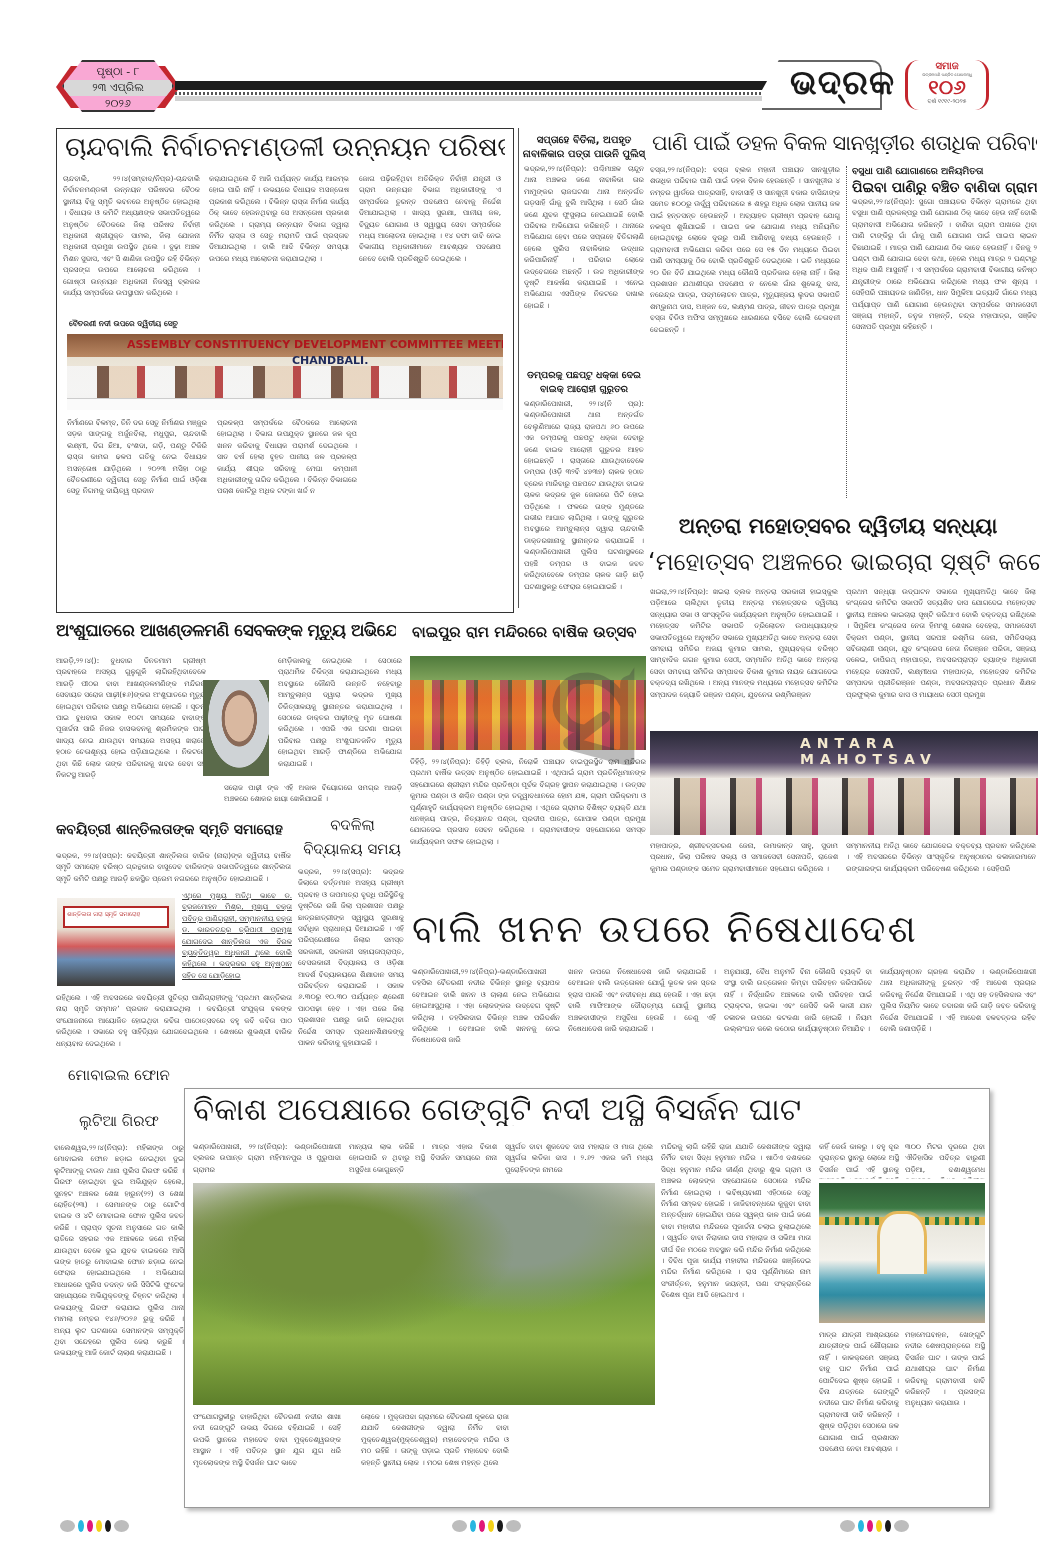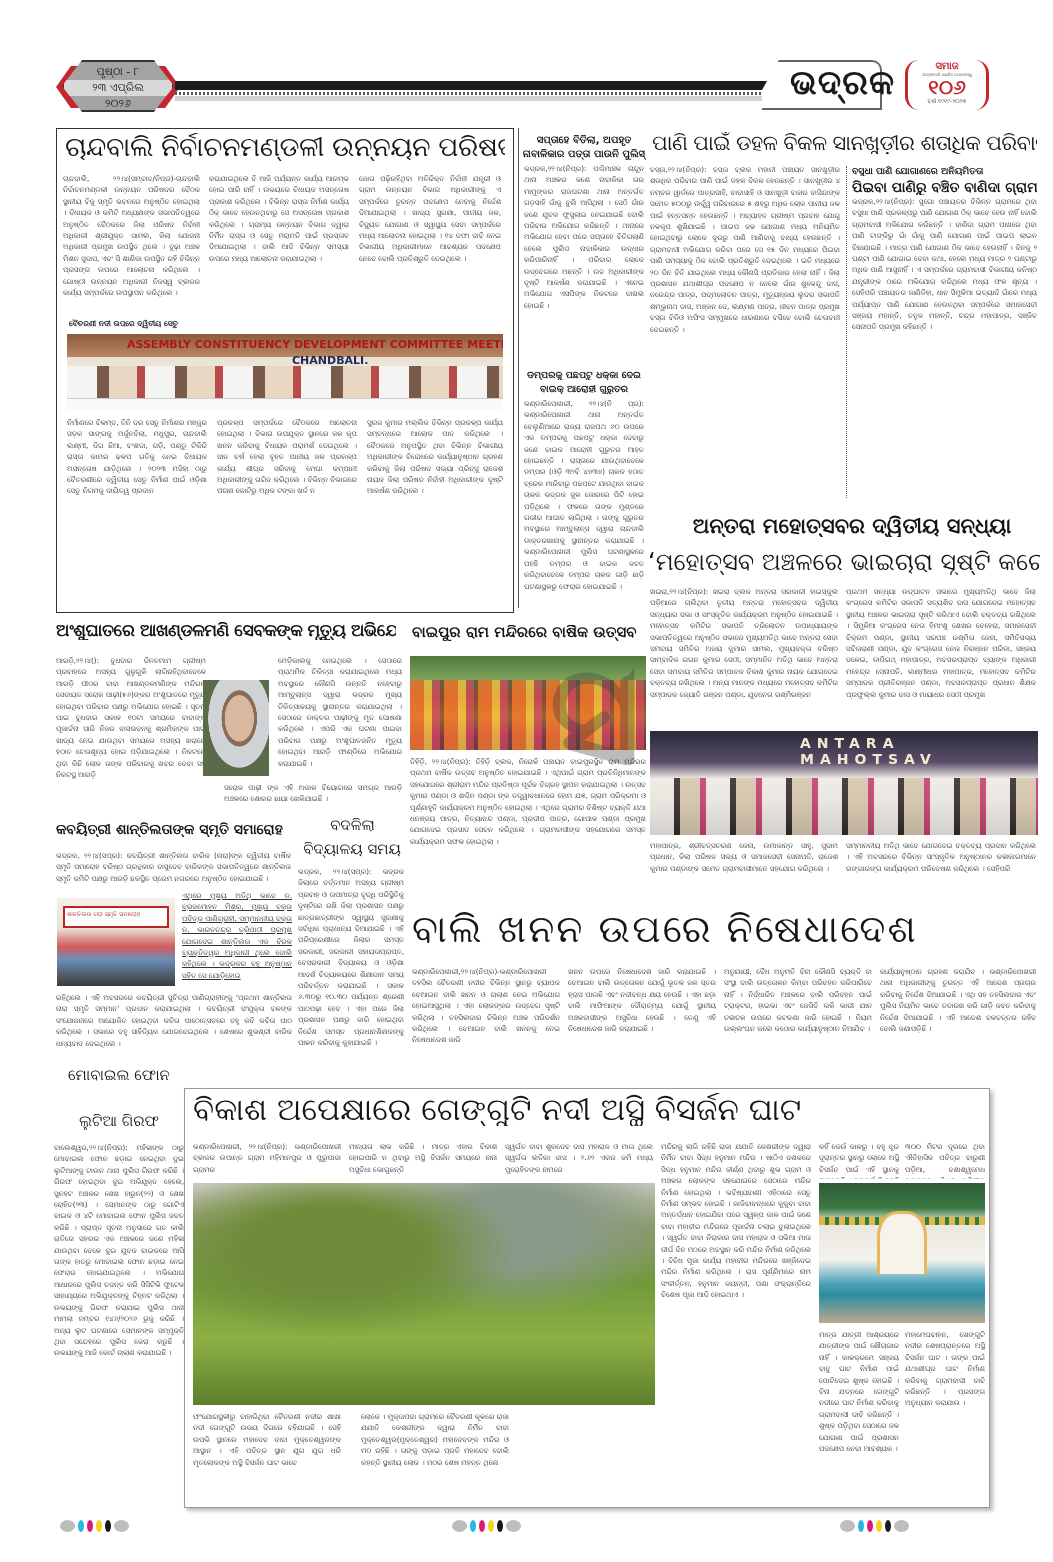--- a/index.html
+++ b/index.html
@@ -4,21 +4,21 @@
 <style>
   * { box-sizing: border-box; margin: 0; padding: 0; }
   html, body { width: 1053px; height: 1562px; background: #ffffff; overflow: hidden; }
   body { position: relative; font-family: "DejaVu Sans", sans-serif; color: #1a1a1a; }
 
   .abs { position: absolute; }
 
   
   .page-badge {
     position: absolute; left: 62px; top: 60px; width: 112px; height: 52px;
-    background: #a3a3a3; border: 2px solid #333;
+    background: #f9a8d4; border: 2px solid #333;
     clip-path: polygon(18% 0, 82% 0, 100% 50%, 82% 100%, 18% 100%, 0 50%);
     text-align: center; font-size: 11px; line-height: 16px; padding-top: 2px;
   }
   .page-badge-ring {
     position: absolute; left: 56px; top: 66px; width: 124px; height: 42px;
     background: #c4262e;
     clip-path: polygon(12% 0, 88% 0, 100% 50%, 88% 100%, 12% 100%, 0 50%);
   }
   .rule-thick { position: absolute; left: 175px; top: 81px; width: 600px; height: 9px; background: #1c1c1c; }
   .rule-dots { position: absolute; left: 175px; top: 92px; width: 600px; height: 3px;
@@ -127,21 +127,20 @@
 
   <div class="photo photo-banner" style="left:10px; top:205px; width:436px; height:76px;">
     <div class="banner-text">ASSEMBLY CONSTITUENCY DEVELOPMENT COMMITTEE MEETING (ACDC)</div>
     <div class="banner-text2">CHANDBALI.</div>
     <div class="people-row"></div>
     <div class="table-strip"></div>
   </div>
 
   <div class="col body-text" style="left:10px; top:288px; width:140px; height:80px;">ନିର୍ମାଣରେ ବିଳମ୍ବ, ତିନି ଦର ସେତୁ ନିର୍ମାଣର ମଞ୍ଜୁର ସଡ଼କ ସାଙ୍ଗକୁ ଅର୍ଜୁନବିଲା, ମଧୁପୁର, ଚାନ୍ଦବାଲି ଲକ୍ଷ୍ମୀ, ଦିଗ ଛିଆ, ବଂଶଦା, ଗଡ଼ି, ପଣ୍ଡୁ ଟିକିରି ରାସ୍ତା କାମର ଢଳପ ଗତିକୁ ନେଇ ବିଧାୟକ ଅସନ୍ତୋଷ ଯାଡ଼ିଥିଲେ । ୨୦୨୩ ମସିହା ଠାରୁ ବୈତରଣୀରେ ଦ୍ୱିତୀୟ ସେତୁ ନିର୍ମାଣ ପାଇଁ ଓଡ଼ିଶା ସେତୁ ନିଗମକୁ ଦାୟିତ୍ୱ ପ୍ରଦାନ</div>
   <div class="col body-text" style="left:160px; top:288px; width:140px; height:80px;">ପ୍ରକଳ୍ପ ସମ୍ପର୍କରେ ବୈଠକରେ ଆଲୋଚନା ହୋଇଥିଲା । ବିଭାଗ ଉପଯୁକ୍ତ ସ୍ଥାନରେ ଜଳ କୂପ ଖନନ କରିବାକୁ ବିଧାୟକ ପରାମର୍ଶ ଦେଇଥିଲେ । ସାତ ବର୍ଷ ହେଲା ବୃହତ ପାନୀୟ ଜଳ ପ୍ରକଳ୍ପ କାର୍ଯ୍ୟ ଶୀଘ୍ର ସରିବାକୁ ମେଘା କମ୍ପାନୀ ଅଧିକାରୀଙ୍କୁ ତାଗିଦ କରିଥିଲେ । ବିଭିନ୍ନ ବିଭାଗରେ ପଚାଶ କୋଟିରୁ ଅଧିକ ଟଙ୍କା ଖର୍ଚ୍ଚ ନ</div>
-  <div class="col body-text" style="left:310px; top:288px; width:136px; height:80px;">ସୁରଜ କୁମାର ମଲ୍ଲିକ ବିଭିନ୍ନ ପ୍ରକଳ୍ପ କାର୍ଯ୍ୟ ସମ୍ବନ୍ଧରେ ଆଲୋକ ପାତ କରିଥିଲେ । ବୈଠକରେ ଅନୁପସ୍ଥିତ ଥିବା ବିଭିନ୍ନ ବିଭାଗୀୟ ଅଧିକାରୀଙ୍କ ବିରୋଧରେ କାର୍ଯ୍ୟାନୁଷ୍ଠାନ ଗ୍ରହଣ କରିବାକୁ ଜିଲା ପରିଷଦ ସଭ୍ୟା ପ୍ରିନ୍ସୁ ରାଜେଶ ନାୟକ ଜିଲା ପରିଷଦ ନିର୍ବାହୀ ଅଧିକାରୀଙ୍କ ଦୃଷ୍ଟି ଆକର୍ଷଣ କରିଥିଲେ ।</div>
 </div>
 
 <div>
   <div class="abs hl" style="left:524px; top:135px; width:120px; font-size:10px; text-align:center;">ସପ୍ତାହେ ବିତିଲା, ଅପହୃତ</div>
   <div class="abs hl" style="left:522px; top:149px; width:124px; font-size:10px; text-align:center;">ନାବାଳିକାର ପତ୍ତା ପାଉନି ପୁଲିସ୍</div>
   <div class="abs body-text" style="left:524px; top:163px; width:120px; height:170px;">ଭଦ୍ରକ,୨୨।୪(ନିପ୍ର): ପଶ୍ଚିମାଞ୍ଚଳ ଚାନ୍ଦୁନ ଥାନା ଅଞ୍ଚଳର ଜଣେ ନାବାଳିକା ତାର ମାମୁଙ୍କର ରାଜଘଟଣା ଥାନା ଅନ୍ତର୍ଗତ ଗଡ଼ସାହି ଗାଁକୁ ବୁଲି ଆସିଥିଲା । ସେଠି ଗାଁର ଜଣେ ଯୁବକ ଫୁସୁଲାଇ ନେଇଯାଇଛି ବୋଲି ପରିବାର ଅଭିଯୋଗ କରିଛନ୍ତି । ଥାନାରେ ଅଭିଯୋଗ ହେବା ପରେ ସପ୍ତାହେ ବିତିଗଲାଣି ହେଲେ ପୁଲିସ ନାବାଳିକାର ଉଦ୍ଧାର କରିପାରିନାହିଁ । ପରିବାର ଲୋକେ ଉଦ୍ବେଗରେ ଅଛନ୍ତି । ଉଚ୍ଚ ଅଧିକାରୀଙ୍କ ଦୃଷ୍ଟି ଆକର୍ଷଣ କରାଯାଇଛି । ଏନେଇ ଅଭିଯୋଗ ଏସପିଙ୍କ ନିକଟରେ ଦାଖଲ ହୋଇଛି ।</div>
 </div>
 
 <div>
   <div class="abs hl" style="left:524px; top:370px; width:120px; font-size:9.5px; text-align:center;">ଡମ୍ପରକୁ ପଛପଟୁ ଧକ୍କା ଦେଇ</div>
@@ -153,21 +152,21 @@
 <div>
   <div class="abs hl" style="left:652px; top:132px; width:385px; font-size:21px; font-weight:normal; letter-spacing:-0.6px;">ପାଣି ପାଇଁ ଡହଳ ବିକଳ ସାନଖୁଡ଼ୀର ଶତାଧିକ ପରିବାର</div>
   <div class="abs body-text" style="left:650px; top:164px; width:190px; height:335px;">ବସ୍ତା,୨୨।୪(ନିପ୍ର): ବସ୍ତା ବ୍ଲକ ମହାନୀ ପଞ୍ଚାୟତ ସାନଖୁଡ଼ୀର ଶତାଧିକ ପରିବାର ପାଣି ପାଇଁ ଡହଳ ବିକଳ ହେଉଛନ୍ତି । ସାନଖୁଡ଼ୀର ୪ ନମ୍ବର ୱାର୍ଡରେ ପାତ୍ରସାହି, ବାବାସାହି ଓ ସାନଖୁଡ଼ୀ ବଜାର ବାସିନ୍ଦାଙ୍କ ସମେତ ୫୦୦ରୁ ଊର୍ଦ୍ଧ୍ୱ ପରିବାରରେ ୫ ଶହରୁ ଅଧିକ ଲୋକ ପାନୀୟ ଜଳ ପାଇଁ ହନ୍ତସନ୍ତ ହେଉଛନ୍ତି । ଅବ୍ୟାହତ ଗ୍ରୀଷ୍ମ ପ୍ରବାହ ଯୋଗୁ ନଳକୂପ ଶୁଖିଯାଇଛି । ପାଇପ ଜଳ ଯୋଗାଣ ମଧ୍ୟ ଅନିୟମିତ ହୋଇଥିବାରୁ ଲୋକେ ଦୂରରୁ ପାଣି ଆଣିବାକୁ ବାଧ୍ୟ ହେଉଛନ୍ତି । ଗ୍ରାମବାସୀ ଅଭିଯୋଗ କରିବା ପରେ ସେ ୧୫ ଦିନ ମଧ୍ୟରେ ପିଇବା ପାଣି ସମସ୍ୟାକୁ ଠିକ ବୋଲି ପ୍ରତିଶ୍ରୁତି ଦେଇଥିଲେ । ଇତି ମଧ୍ୟରେ ୨୦ ଦିନ ବିତି ଯାଇଥିଲେ ମଧ୍ୟ କୌଣସି ପ୍ରତିକାର ହେଲା ନାହିଁ । ଜିଲା ପ୍ରଶାସନ ଯଥାଶୀଘ୍ର ପଦକ୍ଷେପ ନ ନେଲେ ଗାଁର ଶୁଭେନ୍ଦୁ ଦାସ, ନରେନ୍ଦ୍ର ପାତ୍ର, ପଦ୍ମଲୋଚନ ପାତ୍ର, ମୃତ୍ୟୁଞ୍ଜୟ ଲୁଦର ସଭାପତି ଶମ୍ଭୁନାଥ ଦାସ, ଅଞ୍ଜନ ଦେ, ଲକ୍ଷ୍ମଣ ପାତ୍ର, ଜୀବନ ପାତ୍ର ପ୍ରମୁଖ ବସ୍ତା ବିଡିଓ ଅଫିସ ସମ୍ମୁଖରେ ଧାରଣାରେ ବସିବେ ବୋଲି ଚେତାବନୀ ଦେଇଛନ୍ତି ।</div>
   <div class="bullet-rule" style="left:846px; top:166px; height:332px;"></div>
   <div class="abs hl" style="left:852px; top:166px; width:185px; font-size:9.3px;">ବସୁଧା ପାଣି ଯୋଗାଣରେ ଅନିୟମିତତା</div>
   <div class="abs hl" style="left:852px; top:180px; width:185px; font-size:14px;">ପିଇବା ପାଣିରୁ ବଞ୍ଚିତ ବାଣିଦା ଗ୍ରାମବାସୀ</div>
   <div class="abs body-text" style="left:852px; top:196px; width:185px; height:302px;">ଭଦ୍ରକ,୨୨।୪(ନିପ୍ର): ସୁଗୋ ପଞ୍ଚାୟତର ବିଭିନ୍ନ ଗ୍ରାମରେ ଥିବା ବସୁଧା ପାଣି ପ୍ରକଳ୍ପରୁ ପାଣି ଯୋଗାଣ ଠିକ୍ ଭାବେ ହେଉ ନାହିଁ ବୋଲି ଗ୍ରାମବାସୀ ଅଭିଯୋଗ କରିଛନ୍ତି । ବାଣିଦା ଗ୍ରାମ ପାଖରେ ଥିବା ପାଣି ଟାଙ୍କିରୁ ଗାଁ ଗାଁକୁ ପାଣି ଯୋଗାଣ ପାଇଁ ପାଇପ ଲାଇନ ବିଛାଯାଇଛି । ମାତ୍ର ପାଣି ଯୋଗାଣ ଠିକ ଭାବେ ହେଉନାହିଁ । ଦିନକୁ ୨ ଘଣ୍ଟା ପାଣି ଯୋଗାଇ ଦେବା କଥା, ହେଲେ ମଧ୍ୟ ମାତ୍ର ୨ ଘଣ୍ଟାରୁ ଅଧିକ ପାଣି ଆସୁନାହିଁ । ଏ ସମ୍ପର୍କରେ ଗ୍ରାମବାସୀ ବିଭାଗୀୟ କନିଷ୍ଠ ଯନ୍ତ୍ରୀଙ୍କ ଠାରେ ଅଭିଯୋଗ କରିଥିଲେ ମଧ୍ୟ ଫଳ ଶୂନ୍ୟ । ସେହିପରି ପଞ୍ଚାୟତର ଜାଣିଡିହା, ଧାନ ସିମୁଳିଆ ଇତ୍ୟାଦି ଗାଁରେ ମଧ୍ୟ ପର୍ଯ୍ୟାପ୍ତ ପାଣି ଯୋଗାଣ ହେଉନଥିବା ସମ୍ପର୍କରେ ସମାଜସେବୀ ସଞ୍ଜୟ ମହାନ୍ତି, ତନୁଜ ମହାନ୍ତି, ଚନ୍ଦ୍ର ମହାପାତ୍ର, ସଞ୍ଜିବ ସେନାପତି ପ୍ରମୁଖ କହିଛନ୍ତି ।</div>
 </div>
 
 <div>
-  <div class="abs hl" style="left:662px; top:515px; width:380px; font-size:21px; text-align:center;">ଅନ୍ତରା ମହୋତ୍ସବର ଦ୍ୱିତୀୟ ସନ୍ଧ୍ୟା</div>
+  <div class="abs hl" style="left:648px; top:515px; width:380px; font-size:21px; text-align:center;">ଅନ୍ତରା ମହୋତ୍ସବର ଦ୍ୱିତୀୟ ସନ୍ଧ୍ୟା</div>
   <div class="abs hl" style="left:648px; top:550px; width:392px; font-size:24px; text-align:center; font-weight:normal;">‘ମହୋତ୍ସବ ଅଞ୍ଚଳରେ ଭାଇଚାରା ସୃଷ୍ଟି କରେ’</div>
   <div class="abs body-text" style="left:650px; top:586px; width:188px; height:138px;">ଖଇରା,୨୨।୪(ନିପ୍ର): ଖଇରା ବ୍ଲକ ଅନ୍ତରା ସରକାରୀ ହାଇସ୍କୁଲ ପଡ଼ିଆରେ ଚାଲିଥିବା ତୃତୀୟ ଅନ୍ତରା ମହୋତ୍ସବର ଦ୍ୱିତୀୟ ସନ୍ଧ୍ୟାର ସଭା ଓ ସାଂସ୍କୃତିକ କାର୍ଯ୍ୟକ୍ରମ ଅନୁଷ୍ଠିତ ହୋଇଯାଇଛି । ମହୋତ୍ସବ କମିଟିର ସଭାପତି ତ୍ରିଲୋଚନ ଉପାଧ୍ୟାୟଙ୍କ ସଭାପତିତ୍ୱରେ ଅନୁଷ୍ଠିତ ସଭାରେ ମୁଖ୍ୟଅତିଥି ଭାବେ ଅନ୍ତରା ସେବା ସମବାୟ ସମିତିର ଅଜୟ କୁମାର ସାମଲ, ମୁଖ୍ୟବକ୍ତା ବରିଷ୍ଠ ସାମ୍ବାଦିକ ଗଗନ କୁମାର ସେଠୀ, ସମ୍ମାନିତ ଅତିଥି ଭାବେ ଅନ୍ତରା ସେବା ସମବାୟ ସମିତିର ସମ୍ପାଦକ ବିକାଶ କୁମାର ନାୟକ ଯୋଗଦେଇ ବକ୍ତବ୍ୟ ରଖିଥିଲେ । ଅନ୍ୟ ମାନଙ୍କ ମଧ୍ୟରେ ମହୋତ୍ସବ କମିଟିର ସମ୍ପାଦକ ଜ୍ୟୋତି ରଞ୍ଜନ ପଣ୍ଡା, ଯୁବନେତା ରଶ୍ମିରଞ୍ଜନ</div>
   <div class="abs body-text" style="left:846px; top:586px; width:190px; height:138px;">ପ୍ରଥମ ସନ୍ଧ୍ୟା ଉଦ୍‌ଘାଟନ ସଭାରେ ମୁଖ୍ୟଅତିଥି ଭାବେ ଜିଲା କଂଗ୍ରେସ କମିଟିର ସଭାପତି ସତ୍ୟଶିବ ଦାସ ଯୋଗଦେଇ ମହୋତ୍ସବ ସ୍ଥାନୀୟ ଅଞ୍ଚଳର ଭାଇଚାରା ସୃଷ୍ଟି କରିଥାଏ ବୋଲି ବକ୍ତବ୍ୟ ରଖିଥିଲେ । ସିମୁଳିଆ କଂଗ୍ରେସ ନେତା ହିମାଂଶୁ ଶେଖର ବେହେରା, ସମାଜସେବୀ ବିକ୍ରମ ପଣ୍ଡା, ସ୍ଥାନୀୟ ସରପଞ୍ଚ ରଶ୍ମିତା ଜେନା, ସମିତିସଭ୍ୟ ସବିତାରାଣୀ ପଣ୍ଡା, ଯୁବ କଂଗ୍ରେସ ନେତା ନିରଞ୍ଜନ ପରିଡା, ସଞ୍ଜୟ ଦଳେଇ, ଡାପିରଥ୍ ମହାପାତ୍ର, ଅବସରପ୍ରାପ୍ତ ବ୍ୟାଙ୍କ ଅଧିକାରୀ ମହେନ୍ଦ୍ର ସେନାପତି, ଲକ୍ଷ୍ମୀଧର ମହାପାତ୍ର, ମହୋତ୍ସବ କମିଟିର ସମ୍ପାଦକ ପ୍ରୀତିରଞ୍ଜନ ପଣ୍ଡା, ଅବସରପ୍ରାପ୍ତ ପ୍ରଧାନ ଶିକ୍ଷକ ପ୍ରଫୁଲ୍ଲ କୁମାର ଦାସ ଓ ମାୟାଧର ସେଠୀ ପ୍ରମୁଖ</div>
   <div class="photo photo-stage" style="left:650px; top:731px; width:388px; height:104px;">
     <div class="stage-text">ANTARA MAHOTSAV</div>
     <div class="stage-people"></div>
   </div>
   <div class="abs body-text" style="left:650px; top:840px; width:188px; height:50px;">ମହାପାତ୍ର, ଶ୍ରୀବତ୍ସଚରଣ ଜେନା, ଉମାକାନ୍ତ ସାହୁ, ସୁଦାମ ପ୍ରଧାନ, ଜିଲା ପରିଷଦ ସଭ୍ୟ ଓ ସମାଜସେବୀ ସେନାପତି, ରାଜେଶ କୁମାର ପଣ୍ଡାଙ୍କ ସମେତ ଗ୍ରାମବାସୀମାନେ ସହଯୋଗ କରିଥିଲେ ।</div>
   <div class="abs body-text" style="left:846px; top:840px; width:190px; height:50px;">ସମ୍ମାନନୀୟ ଅତିଥି ଭାବେ ଯୋଗଦେଇ ବକ୍ତବ୍ୟ ପ୍ରଦାନ କରିଥିଲେ । ଏହି ଅବସରରେ ବିଭିନ୍ନ ସାଂସ୍କୃତିକ ଅନୁଷ୍ଠାନର କଳାକାରମାନେ ରଙ୍ଗାରଙ୍ଗ କାର୍ଯ୍ୟକ୍ରମ ପରିବେଷଣ କରିଥିଲେ । ସେହିପରି</div>
 </div>

